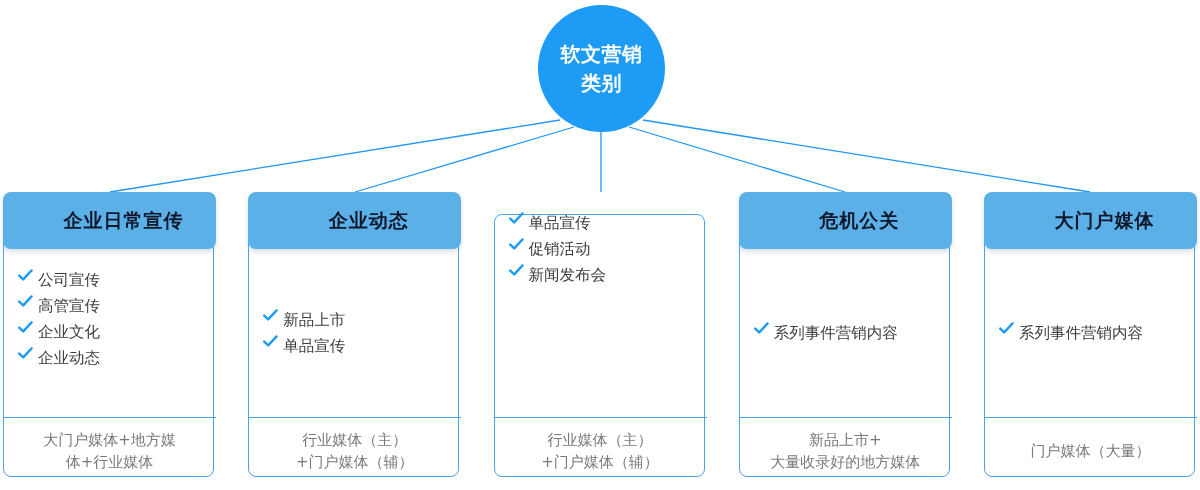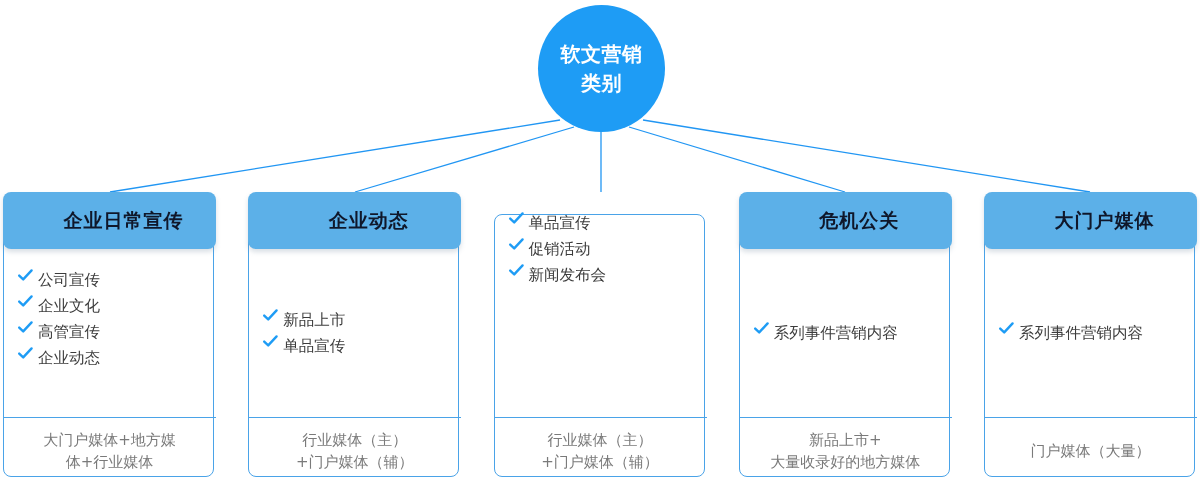--- a/index.html
+++ b/index.html
@@ -197,29 +197,29 @@
                 </svg>
               </span>
             <span>公司宣传</span>
           </li>
           <li class="item">
             <span class="check-icon">
                 <svg width="17" height="17" viewBox="0 0 17 17">
                   <path d="M2.2 8.6 L6.2 12.4 L14.6 3.4" fill="none" stroke="#1e9cf5" stroke-width="2.4" stroke-linecap="round" stroke-linejoin="round"></path>
                 </svg>
               </span>
+            <span>高管宣传</span>
+          </li>
+          <li class="item">
+            <span class="check-icon">
+                <svg width="17" height="17" viewBox="0 0 17 17">
+                  <path d="M2.2 8.6 L6.2 12.4 L14.6 3.4" fill="none" stroke="#1e9cf5" stroke-width="2.4" stroke-linecap="round" stroke-linejoin="round"></path>
+                </svg>
+              </span>
             <span>企业文化</span>
-          </li>
-          <li class="item">
-            <span class="check-icon">
-                <svg width="17" height="17" viewBox="0 0 17 17">
-                  <path d="M2.2 8.6 L6.2 12.4 L14.6 3.4" fill="none" stroke="#1e9cf5" stroke-width="2.4" stroke-linecap="round" stroke-linejoin="round"></path>
-                </svg>
-              </span>
-            <span>高管宣传</span>
           </li>
           <li class="item">
             <span class="check-icon">
                 <svg width="17" height="17" viewBox="0 0 17 17">
                   <path d="M2.2 8.6 L6.2 12.4 L14.6 3.4" fill="none" stroke="#1e9cf5" stroke-width="2.4" stroke-linecap="round" stroke-linejoin="round"></path>
                 </svg>
               </span>
             <span>企业动态</span>
           </li>
         </ul>

